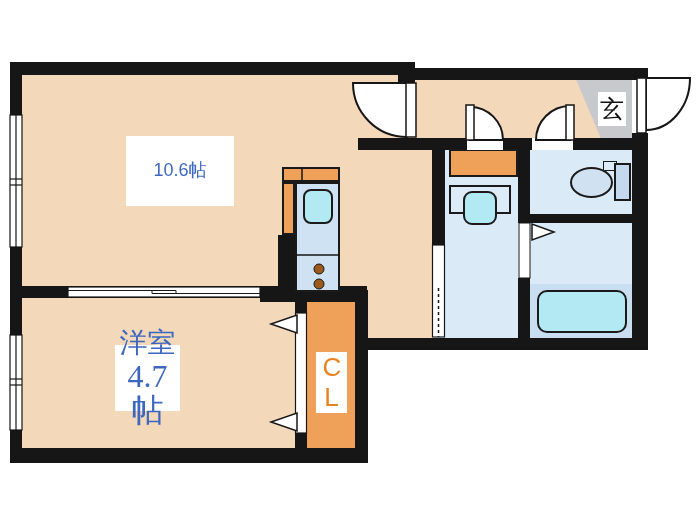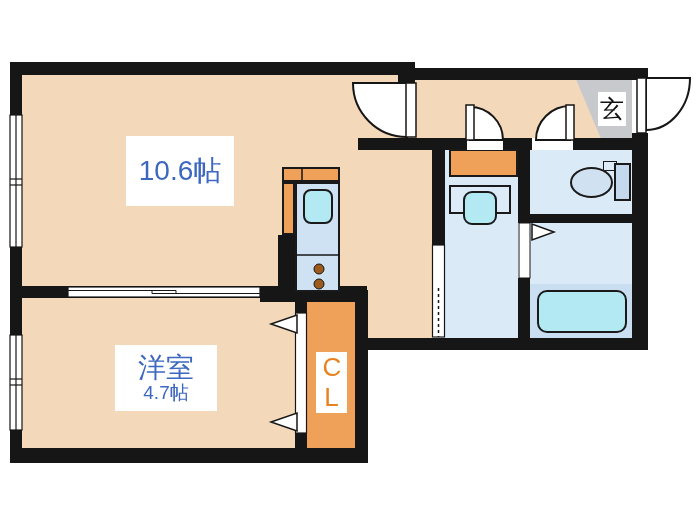--- a/index.html
+++ b/index.html
@@ -129,26 +129,26 @@
       <polygon points="532,224 532,240 554,232" fill="#ffffff" stroke="#161616" stroke-width="1.5"></polygon>
     </g>
 
     <line x1="302" y1="167" x2="302" y2="182" stroke="#161616" stroke-width="1.5"></line>
     <line x1="295" y1="255" x2="340" y2="255" stroke="#161616" stroke-width="1.5"></line>
     <circle cx="319" cy="269" r="5" fill="#9c5a1d" stroke="#161616" stroke-width="1"></circle>
     <circle cx="319" cy="284" r="5" fill="#9c5a1d" stroke="#161616" stroke-width="1"></circle>
   </svg>
 
   <div class="abs label-box lbl" style="left:126px;top:136px;width:108px;height:70px;">
-    <span style="font-size:28px;">10.6帖</span>
+    <span style="font-size:18px;">10.6帖</span>
   </div>
 
-  <div class="abs label-box lbl" style="left:115px;top:345px;width:102px;height:66px;">
+  <div class="abs label-box lbl" style="left:115px;top:345px;width:65px;height:66px;">
     <span style="font-size:28px;">洋室</span>
-    <span style="font-size:19px;">4.7帖</span>
+    <span style="font-size:32px;font-family:Liberation Serif, serif;">4.7帖</span>
   </div>
 
   <div class="abs label-box lbl" style="left:316px;top:352px;width:31px;height:61px;color:var(--cl-orange);">
     <span style="font-size:26px;display:block;width:18px;margin:8px auto;word-break:break-all;line-height:1.15;">CL</span>
   </div>
 
   <div class="abs label-box lbl" style="left:598px;top:92px;width:28px;height:34px;color:#111;">
     <span style="font-size:24px;">玄</span>
   </div>
 

